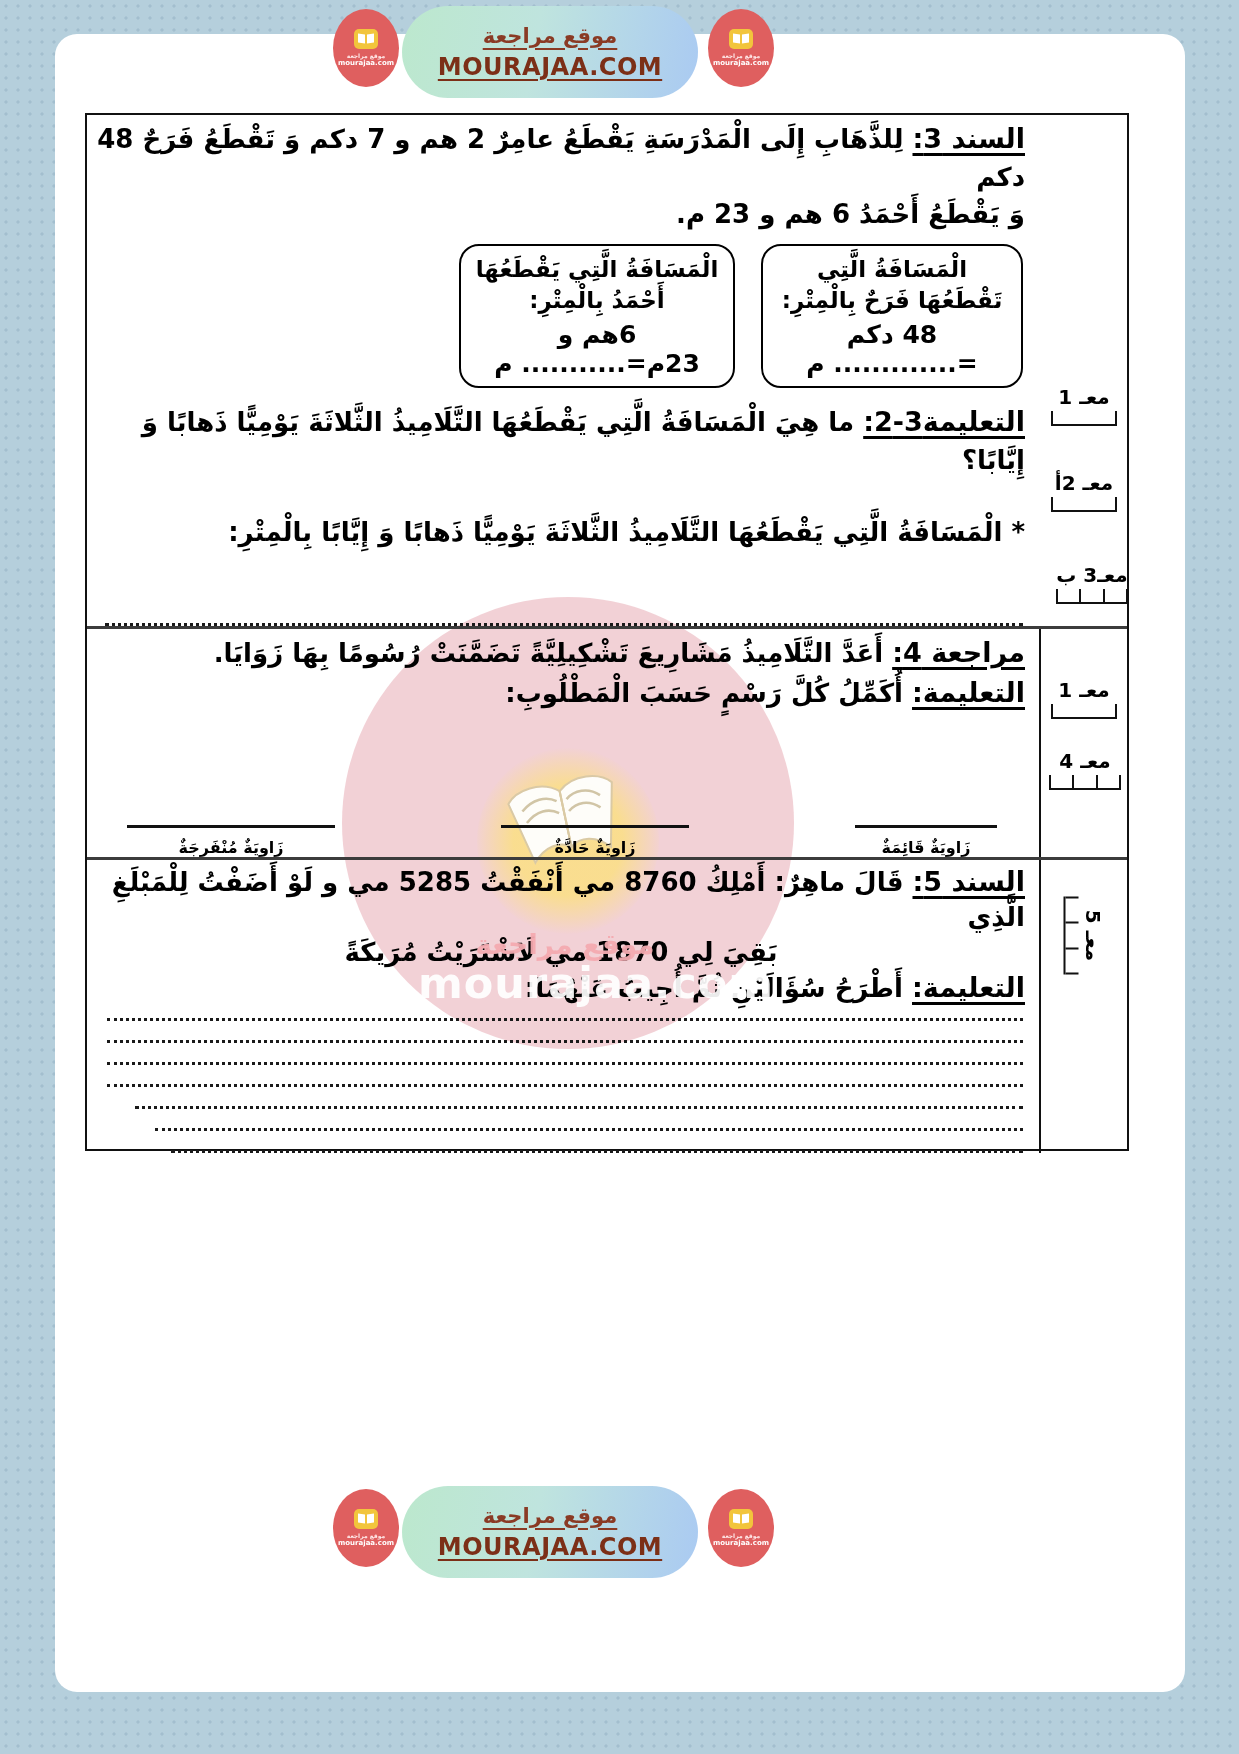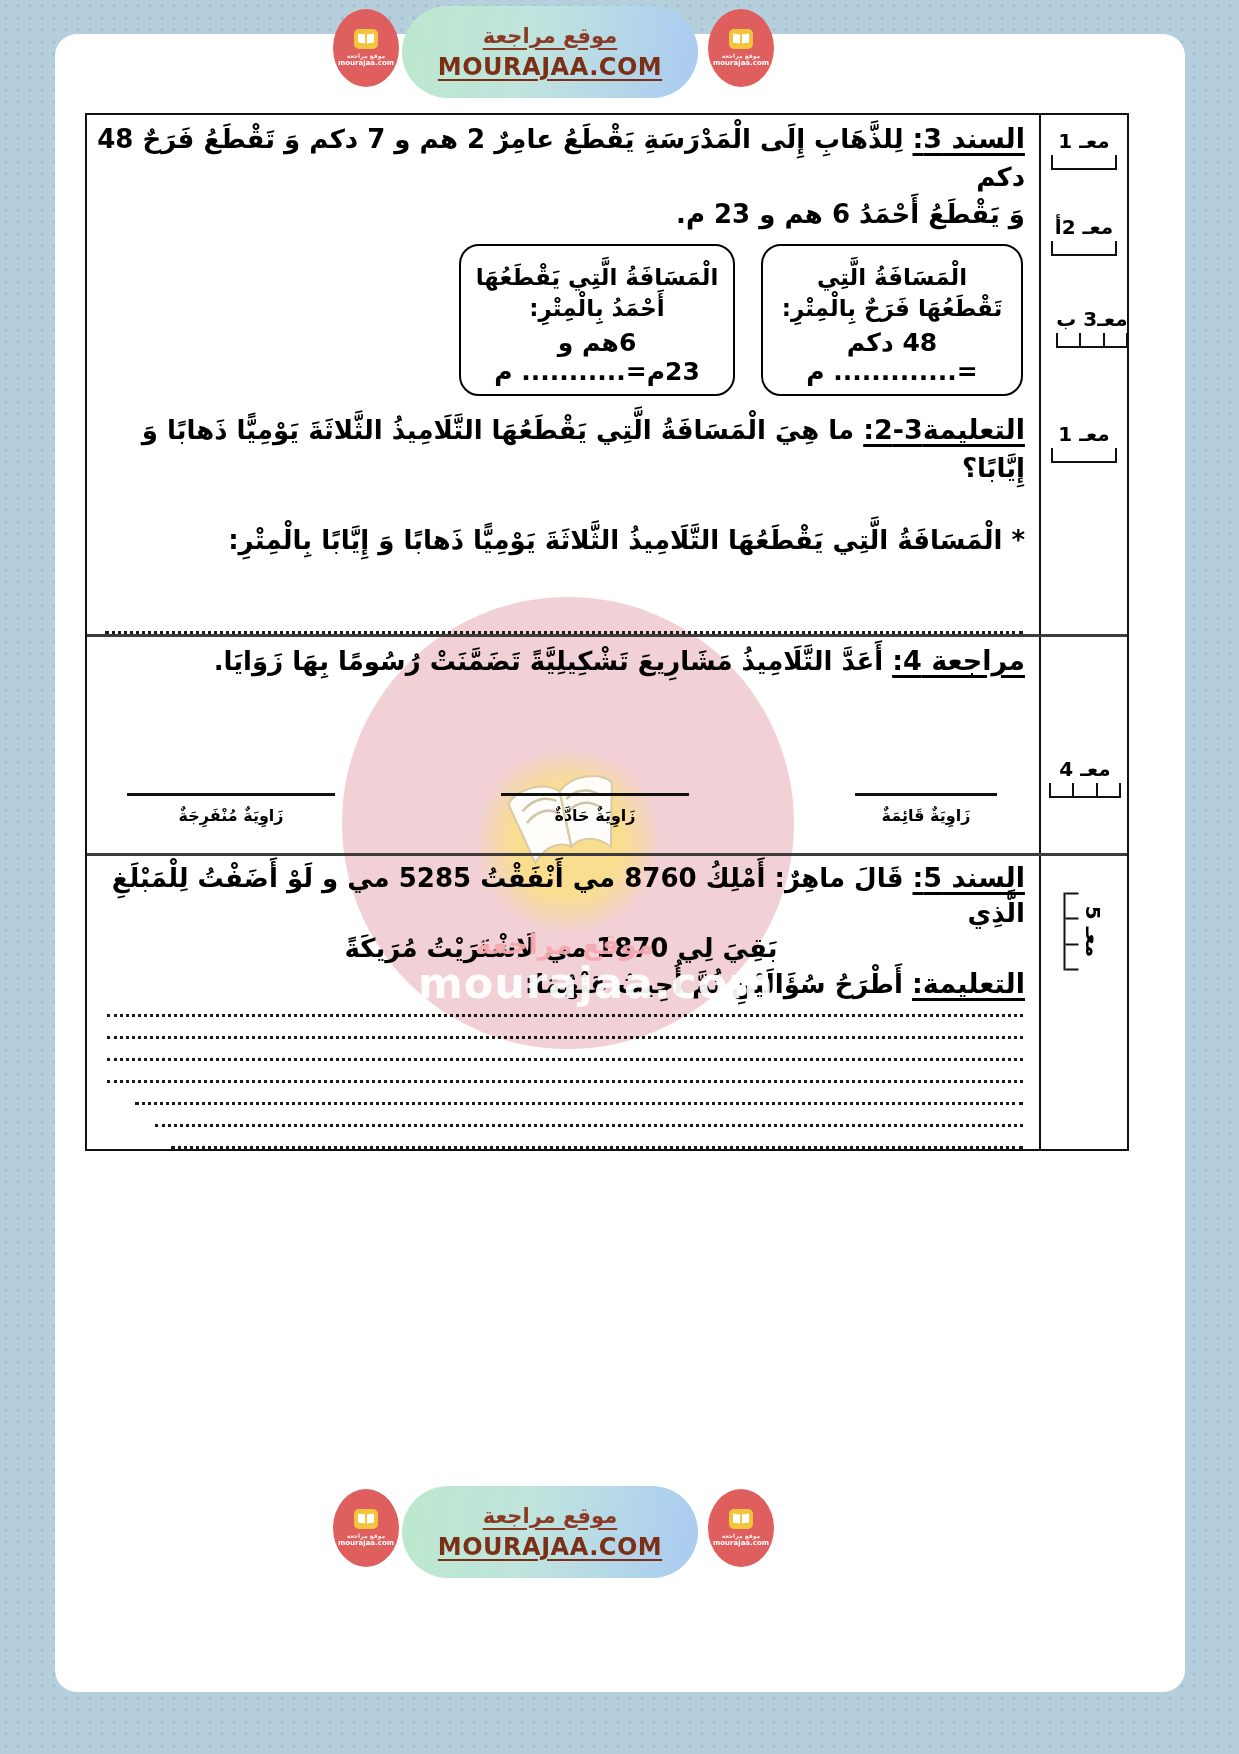--- a/index.html
+++ b/index.html
@@ -35,32 +35,32 @@
   .wm-book{position:absolute;left:505px;top:772px;width:122px;height:98px;z-index:1;transform:rotate(-12deg);opacity:.95;}
   .wm-text-ar{position:absolute;left:450px;top:928px;width:230px;text-align:center;z-index:3;
     font-size:28px;font-weight:bold;color:rgba(243,170,176,0.95);}
   .wm-text-en{position:absolute;left:418px;top:958px;width:300px;text-align:center;z-index:3;
     font-size:43px;font-weight:bold;color:rgba(255,255,255,0.92);letter-spacing:1px;}
 
   
   .doc{position:absolute;left:85px;top:113px;width:1044px;height:1038px;border:2.5px solid #111;z-index:2;
     display:flex;flex-direction:column;box-sizing:border-box;}
   .row{display:flex;box-sizing:border-box;}
-  .row-3{height:524px;}
+  .row-3{height:524px;align-items:center;}
   .row-4{height:281px;border-top:3px solid #3c3c3c;}
   .row-5{flex:1;border-top:3px solid #3c3c3c;}
   .content{flex:1;direction:rtl;padding:4px 14px 0 10px;box-sizing:border-box;}
   .side{width:88px;border-left:2.5px solid #111;position:relative;box-sizing:border-box;}
 
   .p{margin:0;font-size:26px;font-weight:bold;line-height:1.45;}
   .lbl{font-size:27px;font-weight:bold;text-decoration:underline;text-decoration-thickness:2.5px;text-underline-offset:5px;}
   .center{text-align:center;}
 
   .boxes{display:flex;gap:26px;margin:10px 2px 0 4px;}
-  .box{border:2.5px solid #000;border-radius:20px;padding:16px 8px 8px;text-align:center;
+  .box{border:2.5px solid #000;border-radius:20px;padding:8px 8px 8px;text-align:center;
     font-weight:bold;box-sizing:border-box;min-height:128px;}
   .box-title{font-size:23px;line-height:1.35;}
   .box-eq{font-size:25px;margin-top:4px;}
   .bx-0{width:252px;}.bx-1{width:262px;}.bx-2{width:276px;}
 
   .dots{height:0;border-bottom:3.5px dotted #1a1a1a;}
   .s3-dots{margin:72px 2px 0 8px;}
 
   .angles{display:flex;justify-content:space-between;margin-top:112px;padding:0 28px 0 30px;}
   .angle{text-align:center;}
@@ -164,20 +164,24 @@
       </div>
     </div>
   </div>
 
   <div class="row row-4">
     <div class="content">
       <p class="p">
         <span class="lbl">مراجعة 4:</span>
         <span>أَعَدَّ التَّلَامِيذُ مَشَارِيعَ تَشْكِيلِيَّةً تَضَمَّنَتْ رُسُومًا بِهَا زَوَايَا.</span>
       </p>
+      <p class="p">
+        <span class="lbl">التعليمة:</span>
+        <span>أُكَمِّلُ كُلَّ رَسْمٍ حَسَبَ الْمَطْلُوبِ:</span>
+      </p>
       <div class="angles">
         <div class="angle">
           <div class="angle-line al-0"></div>
           <div class="angle-label">زَاوِيَةٌ قَائِمَةٌ</div>
         </div>
         <div class="angle">
           <div class="angle-line al-1"></div>
           <div class="angle-label">زَاوِيَةٌ حَادَّةٌ</div>
         </div>
         <div class="angle">

